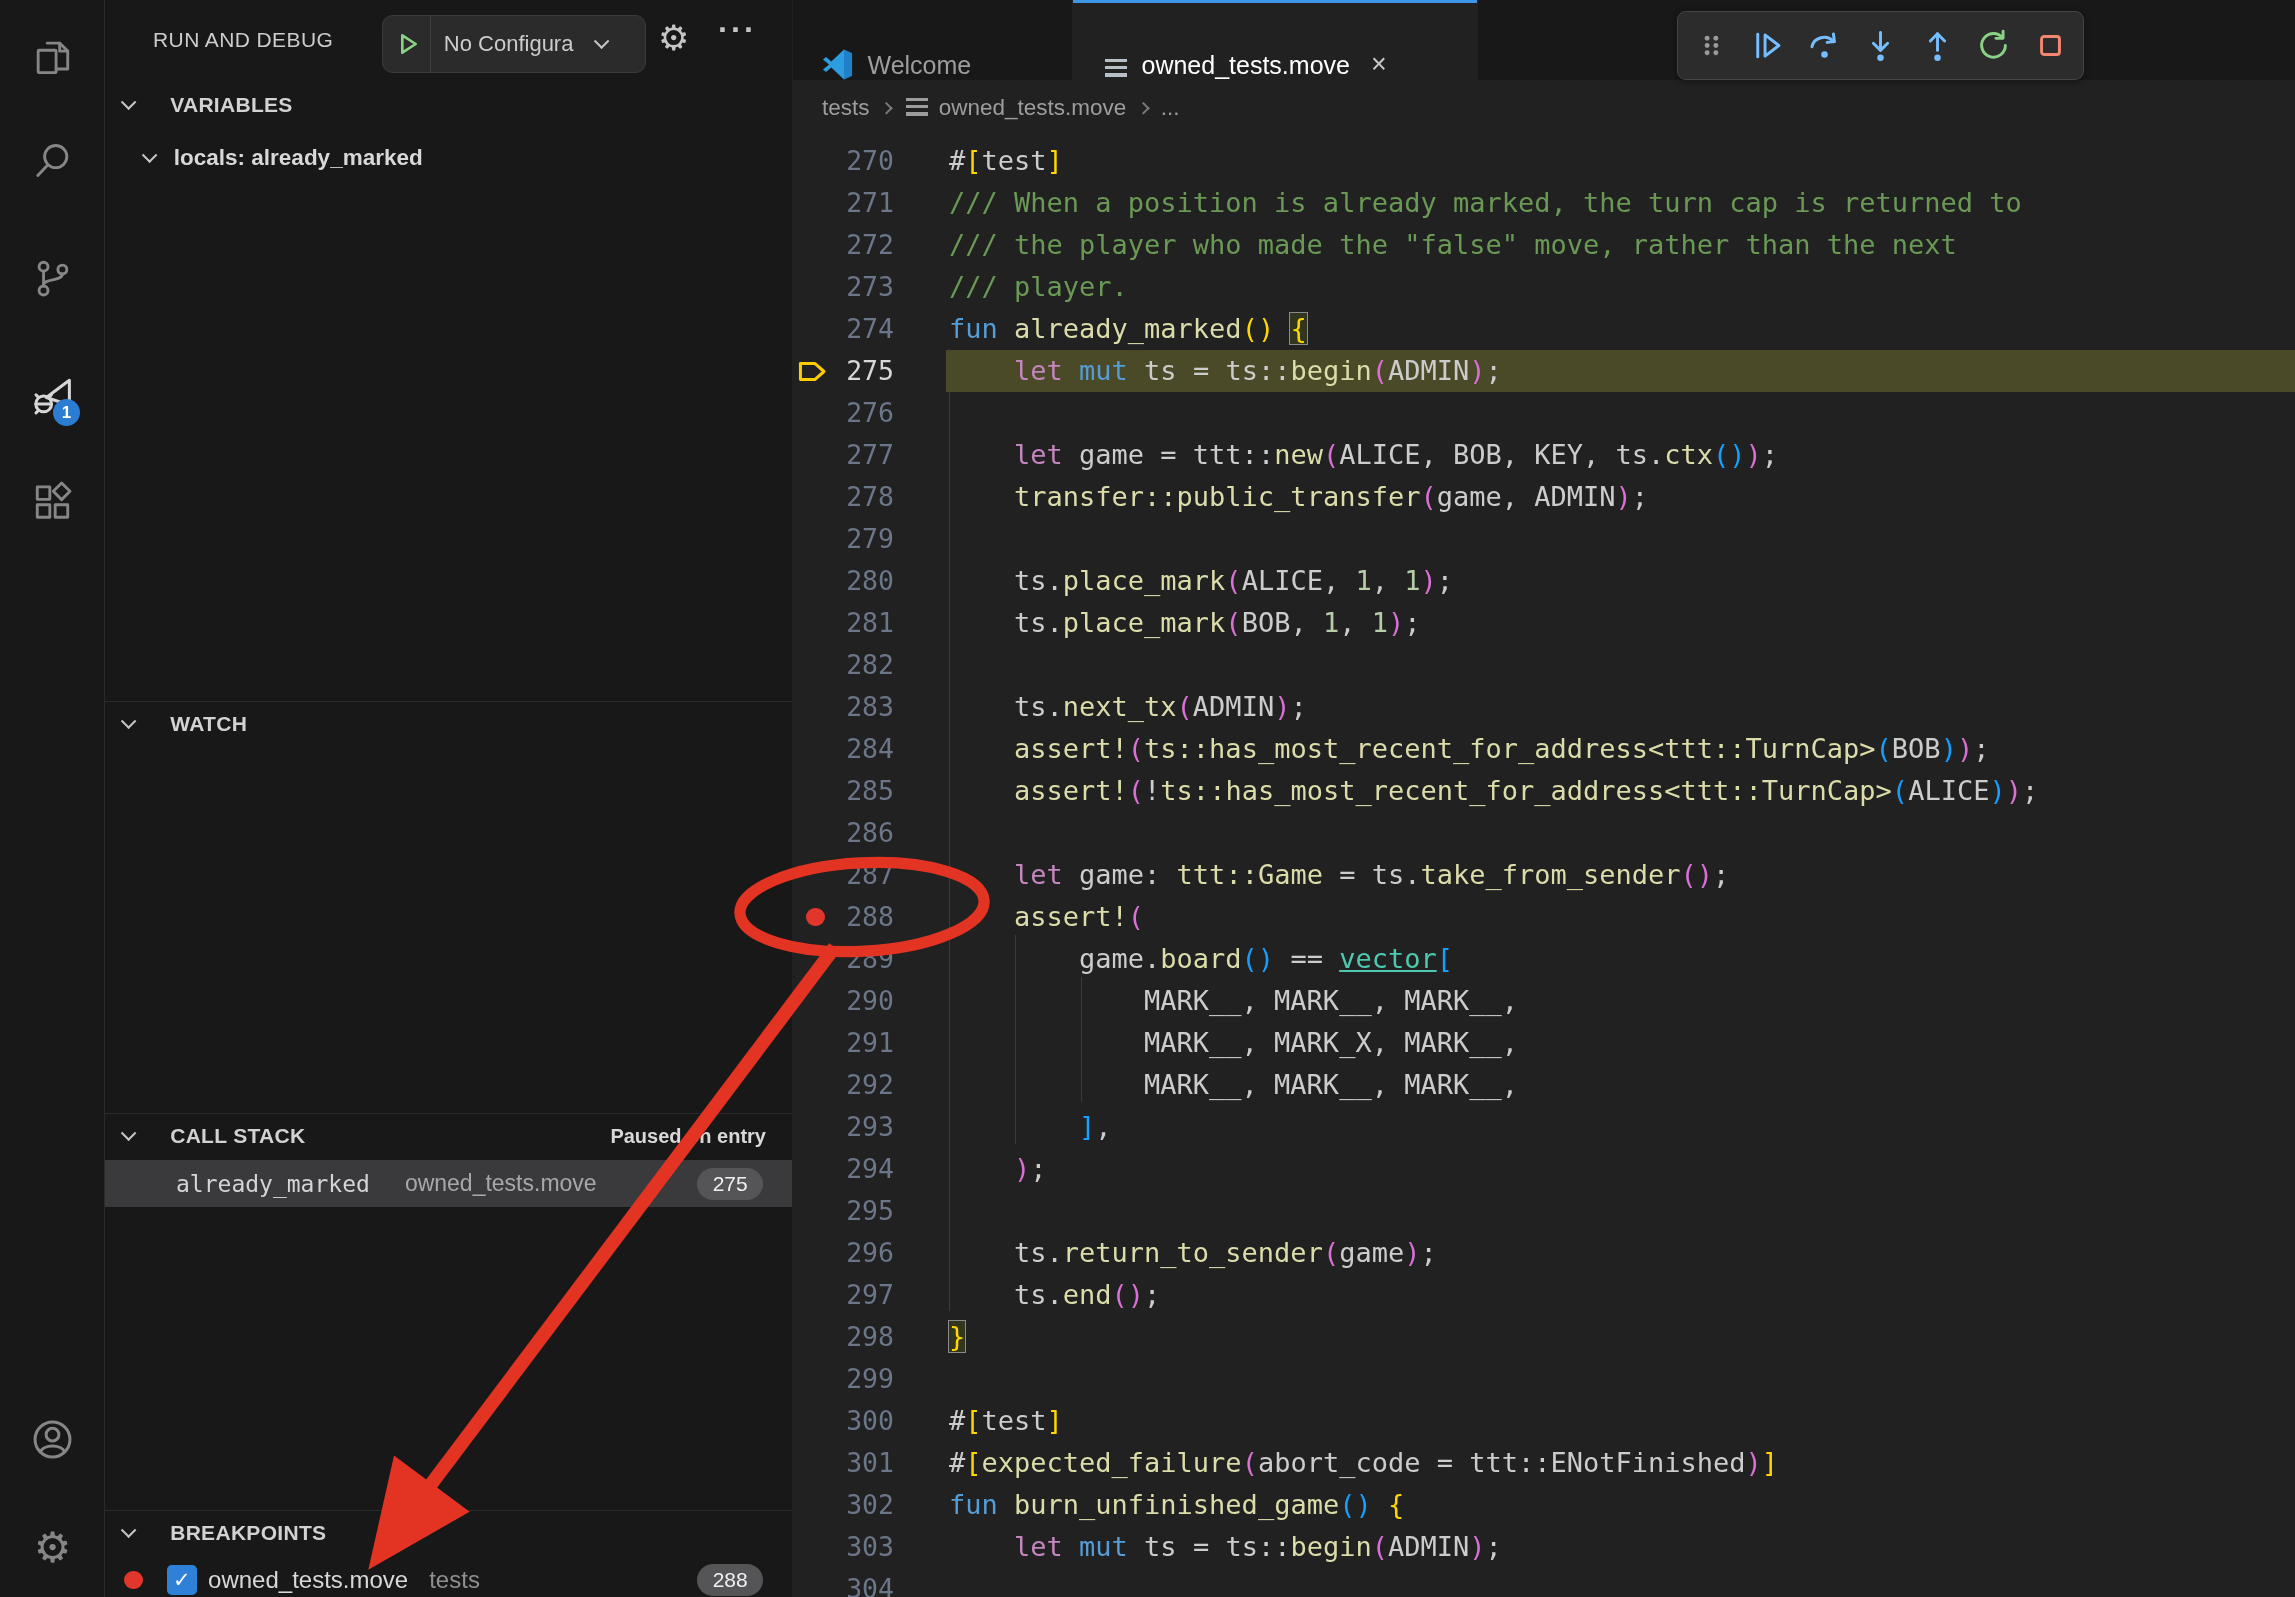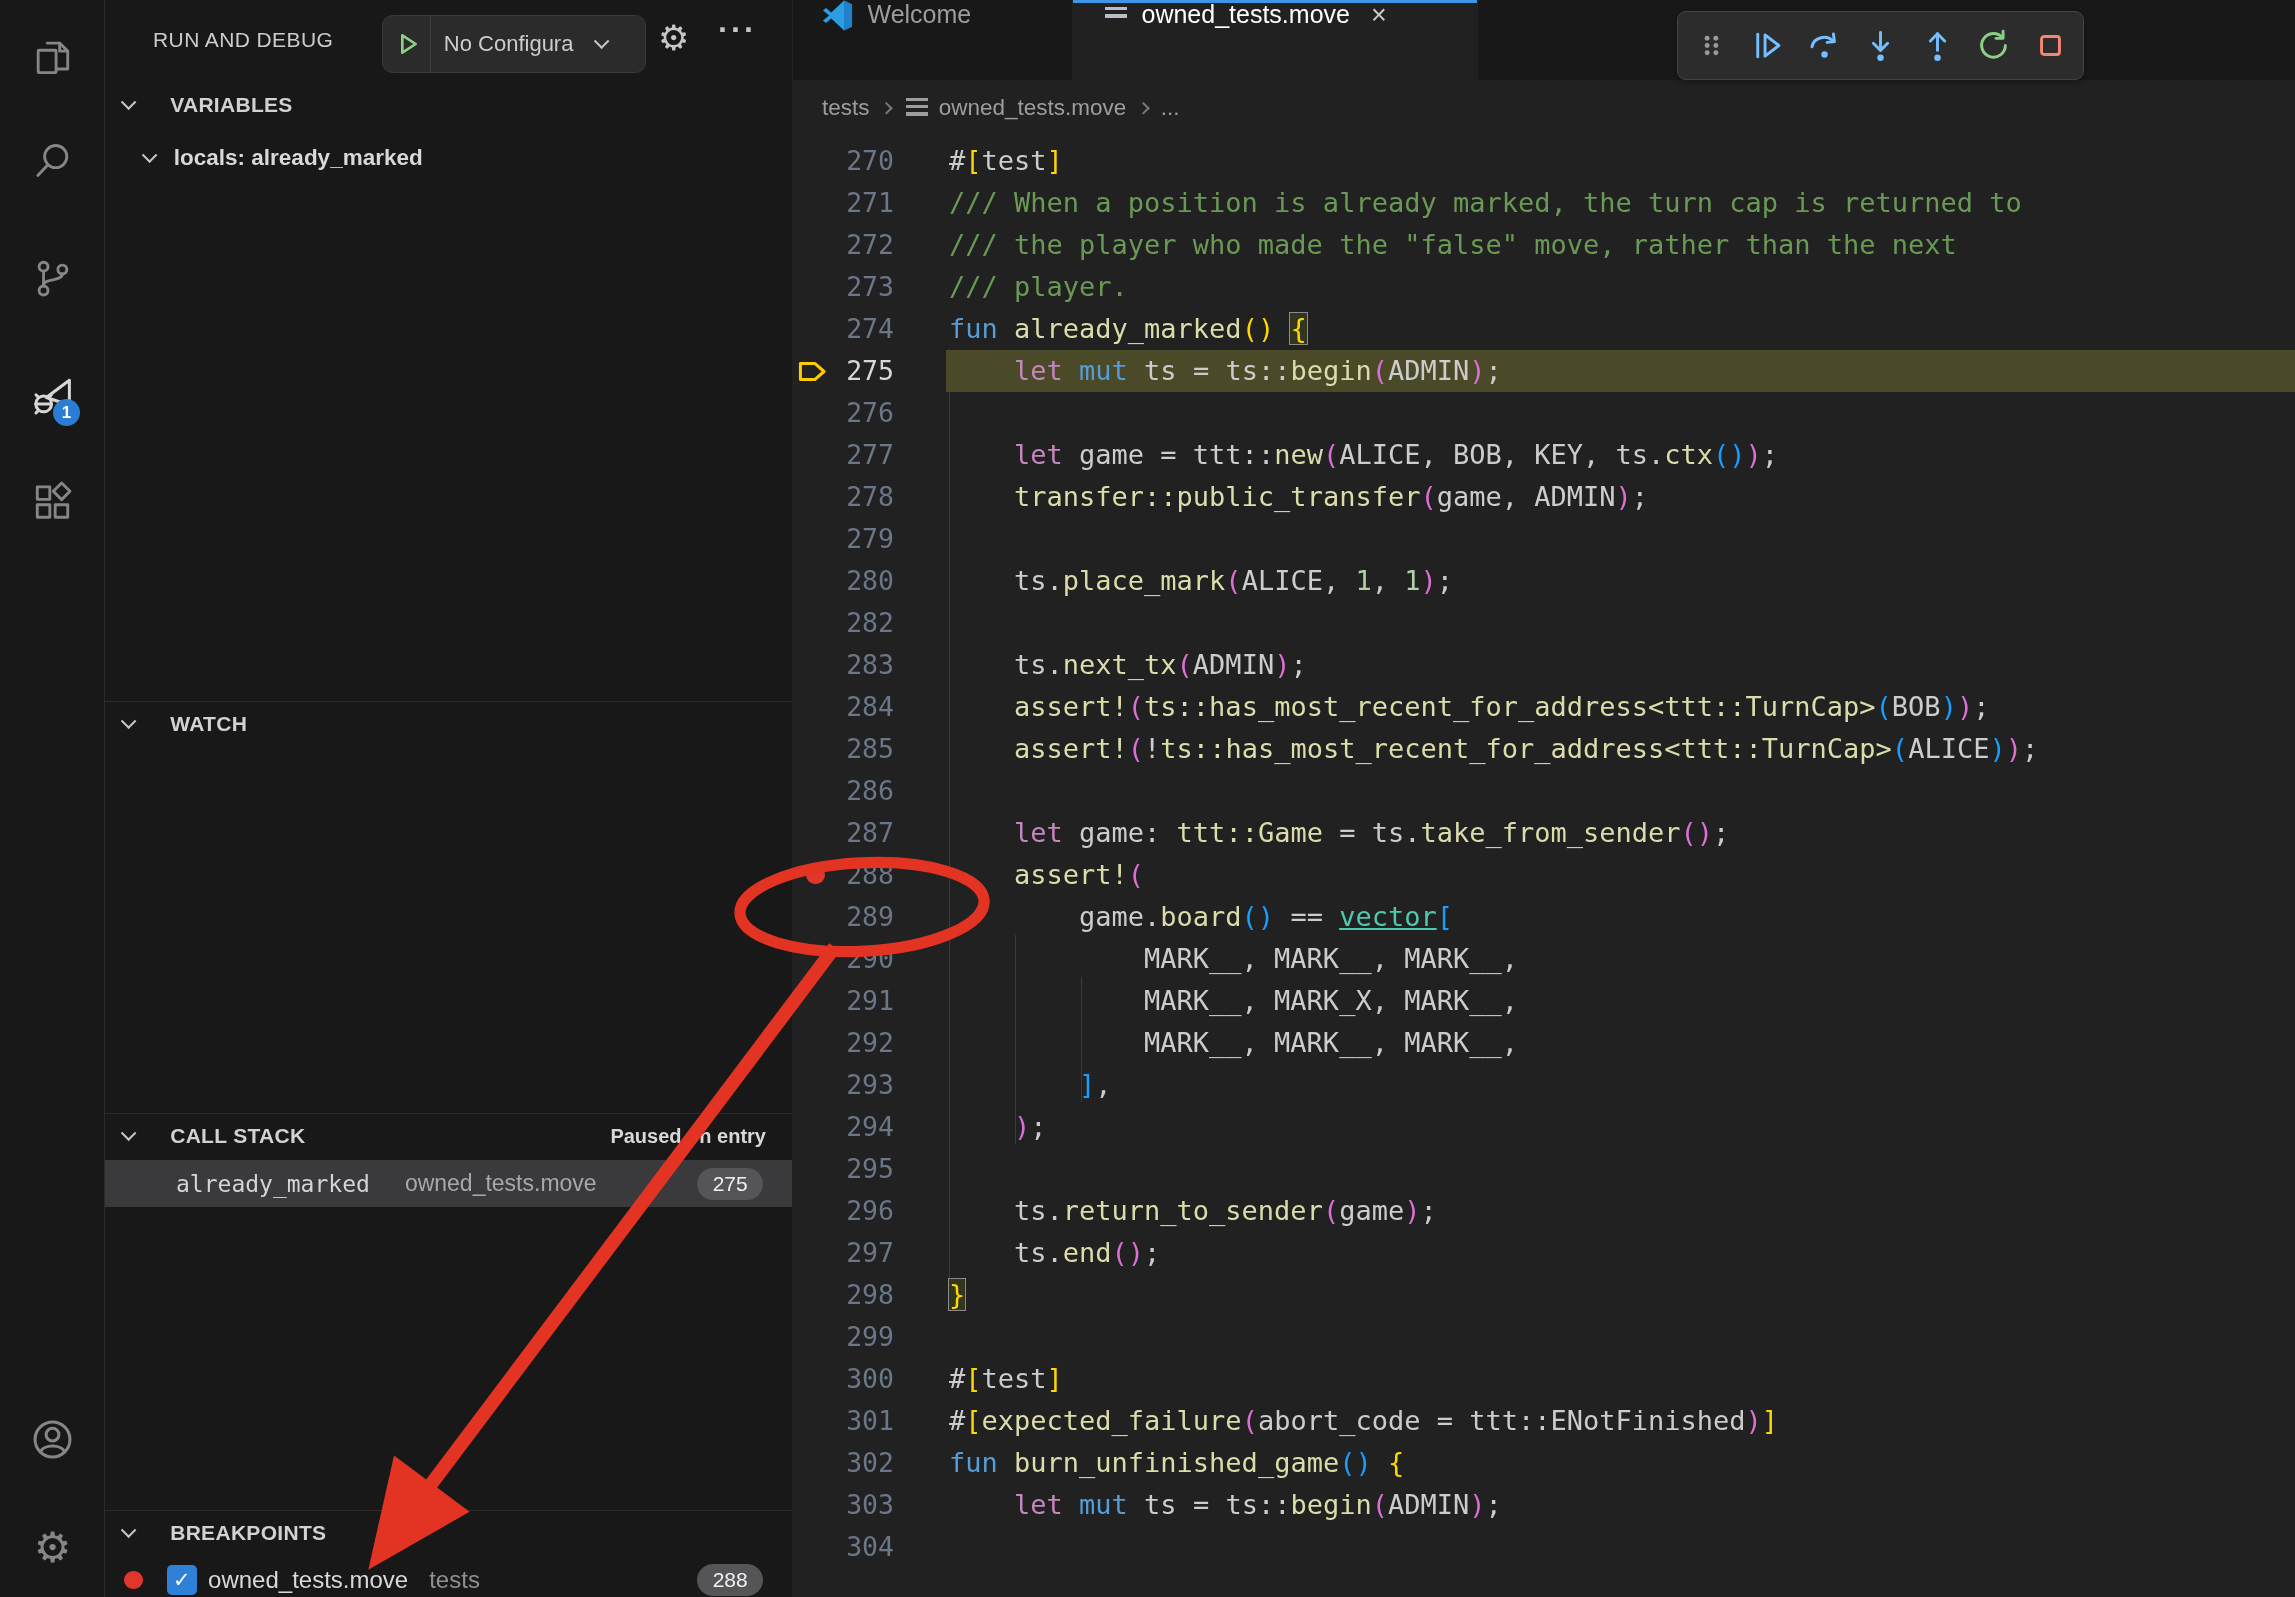--- a/index.html
+++ b/index.html
@@ -57,21 +57,21 @@
   #bp-row .bp-dot { margin-left:19.3px; }
   #bp-check { width:30px; height:30px; border-radius:4.8px; background:var(--checkbox_blue); color:#fff;
               font-size:21px; font-weight:bold; display:flex; align-items:center; justify-content:center;
               margin-left:24px; flex:none; font-family:"DejaVu Sans", sans-serif; }
   #bp-file { color:#d8d8d8; font-size:24px; margin-left:11.3px; }
   #bp-dir { color:#8f8f8f; font-size:24px; margin-left:21px; }
 
   
   #editor { position:absolute; left:793px; top:0; right:0; bottom:0; background:#212121; }
   #tabstrip { position:absolute; left:0; top:0; right:0; height:80px; background:#181818; display:flex; }
-  .tab { height:80px; display:flex; align-items:flex-start; border-right:0.8px solid #222222; position:relative; }
+  .tab { height:80px; display:flex; align-items:flex-end; border-right:0.8px solid #222222; position:relative; }
   .tab .label { font-size:25px; }
   #tab-welcome { width:280px; padding-left:29px; }
   #tab-welcome .label { color:#9d9d9d; margin-left:14.5px; }
   #tab-owned { width:405px; padding-left:32px; background:#212121; }
   #tab-owned .label { color:#ffffff; margin-left:14.5px; }
   #tab-owned::before { content:""; position:absolute; left:0; top:0; right:0; height:3.2px; background:var(--accent_blue); }
   .tab-close { color:#c8c8c8; font-size:27px; margin-left:21px; }
   .file-lines-icon { width:22px; height:21px; background:repeating-linear-gradient(to bottom,#b9bfc7 0 3.2px,transparent 3.2px 7.2px); }
   .file-lines-icon.dim { background:repeating-linear-gradient(to bottom,#9d9d9d 0 3.2px,transparent 3.2px 7.2px); }
 
@@ -359,20 +359,25 @@
           <span class="ln">279</span>
           <span class="codetext"></span>
         </div>
         <div class="code-line">
           <span class="glyph"></span>
           <span class="ln">280</span>
           <span class="codetext"><span class="tk-p">    ts.</span><span class="tk-f">place_mark</span><span class="tk-b2">(</span><span class="tk-p">ALICE, </span><span class="tk-n">1</span><span class="tk-p">, </span><span class="tk-n">1</span><span class="tk-b2">)</span><span class="tk-p">;</span></span>
         </div>
         <div class="code-line">
           <span class="glyph"></span>
+          <span class="ln">281</span>
+          <span class="codetext"><span class="tk-p">    ts.</span><span class="tk-f">place_mark</span><span class="tk-b2">(</span><span class="tk-p">BOB, </span><span class="tk-n">1</span><span class="tk-p">, </span><span class="tk-n">1</span><span class="tk-b2">)</span><span class="tk-p">;</span></span>
+        </div>
+        <div class="code-line">
+          <span class="glyph"></span>
           <span class="ln">282</span>
           <span class="codetext"></span>
         </div>
         <div class="code-line">
           <span class="glyph"></span>
           <span class="ln">283</span>
           <span class="codetext"><span class="tk-p">    ts.</span><span class="tk-f">next_tx</span><span class="tk-b2">(</span><span class="tk-p">ADMIN</span><span class="tk-b2">)</span><span class="tk-p">;</span></span>
         </div>
         <div class="code-line">
           <span class="glyph"></span>

